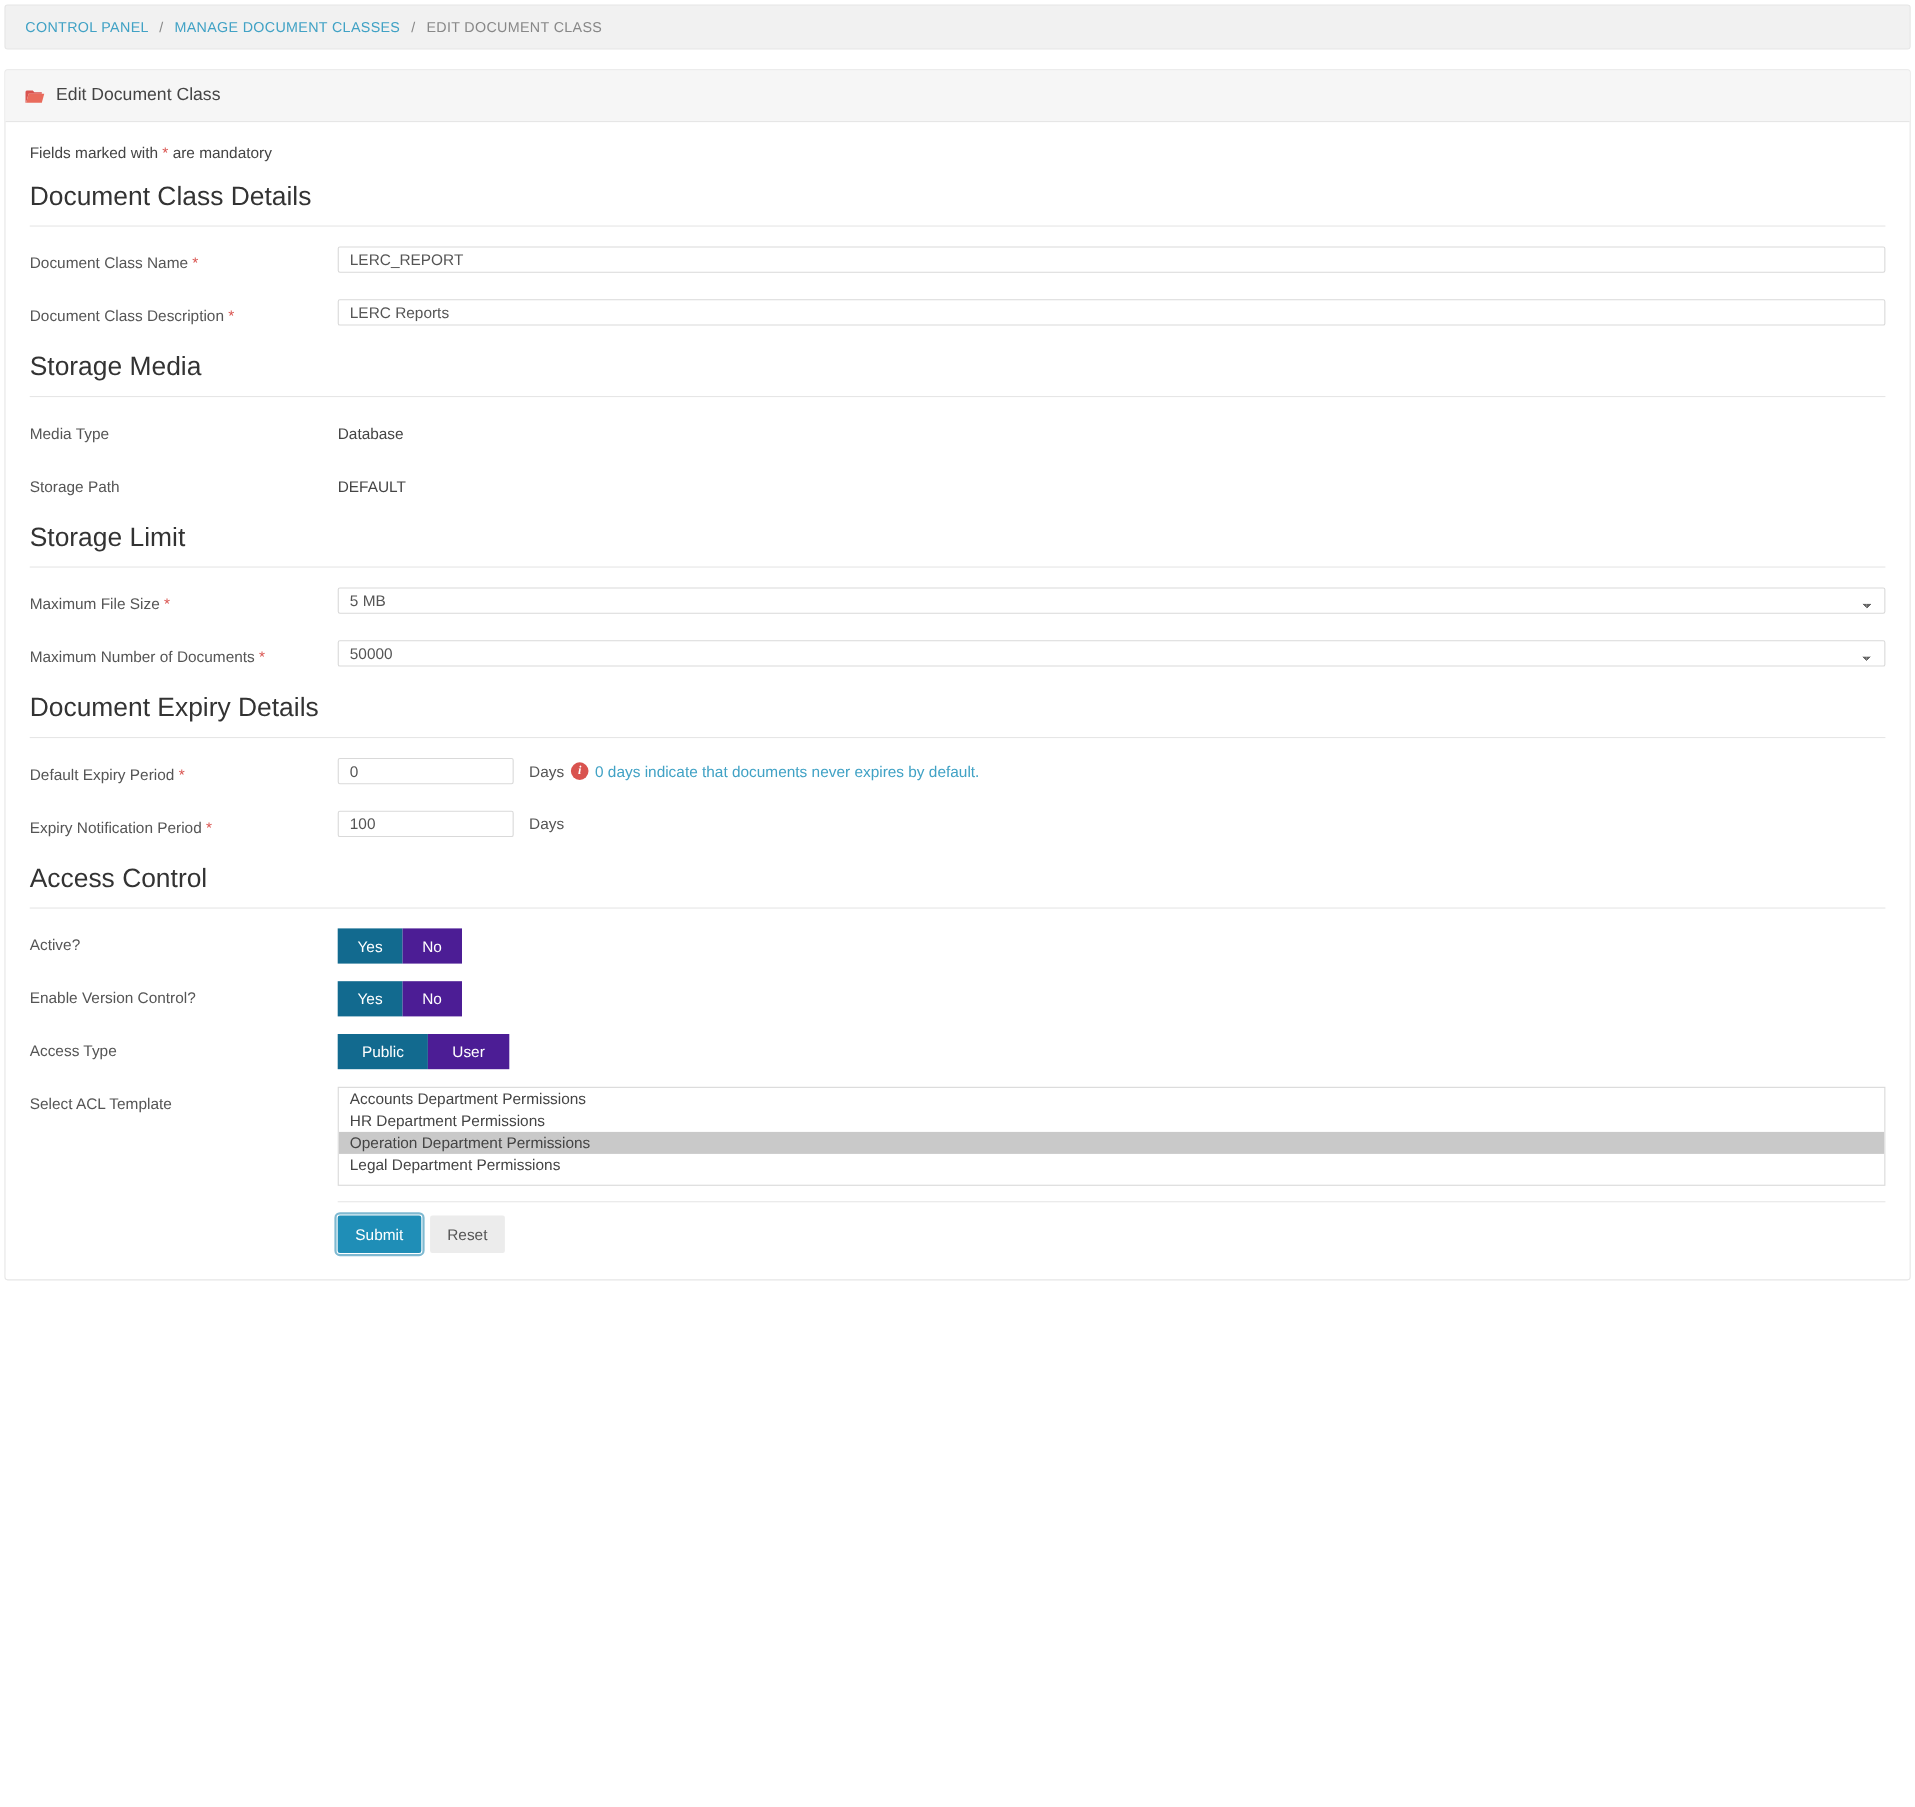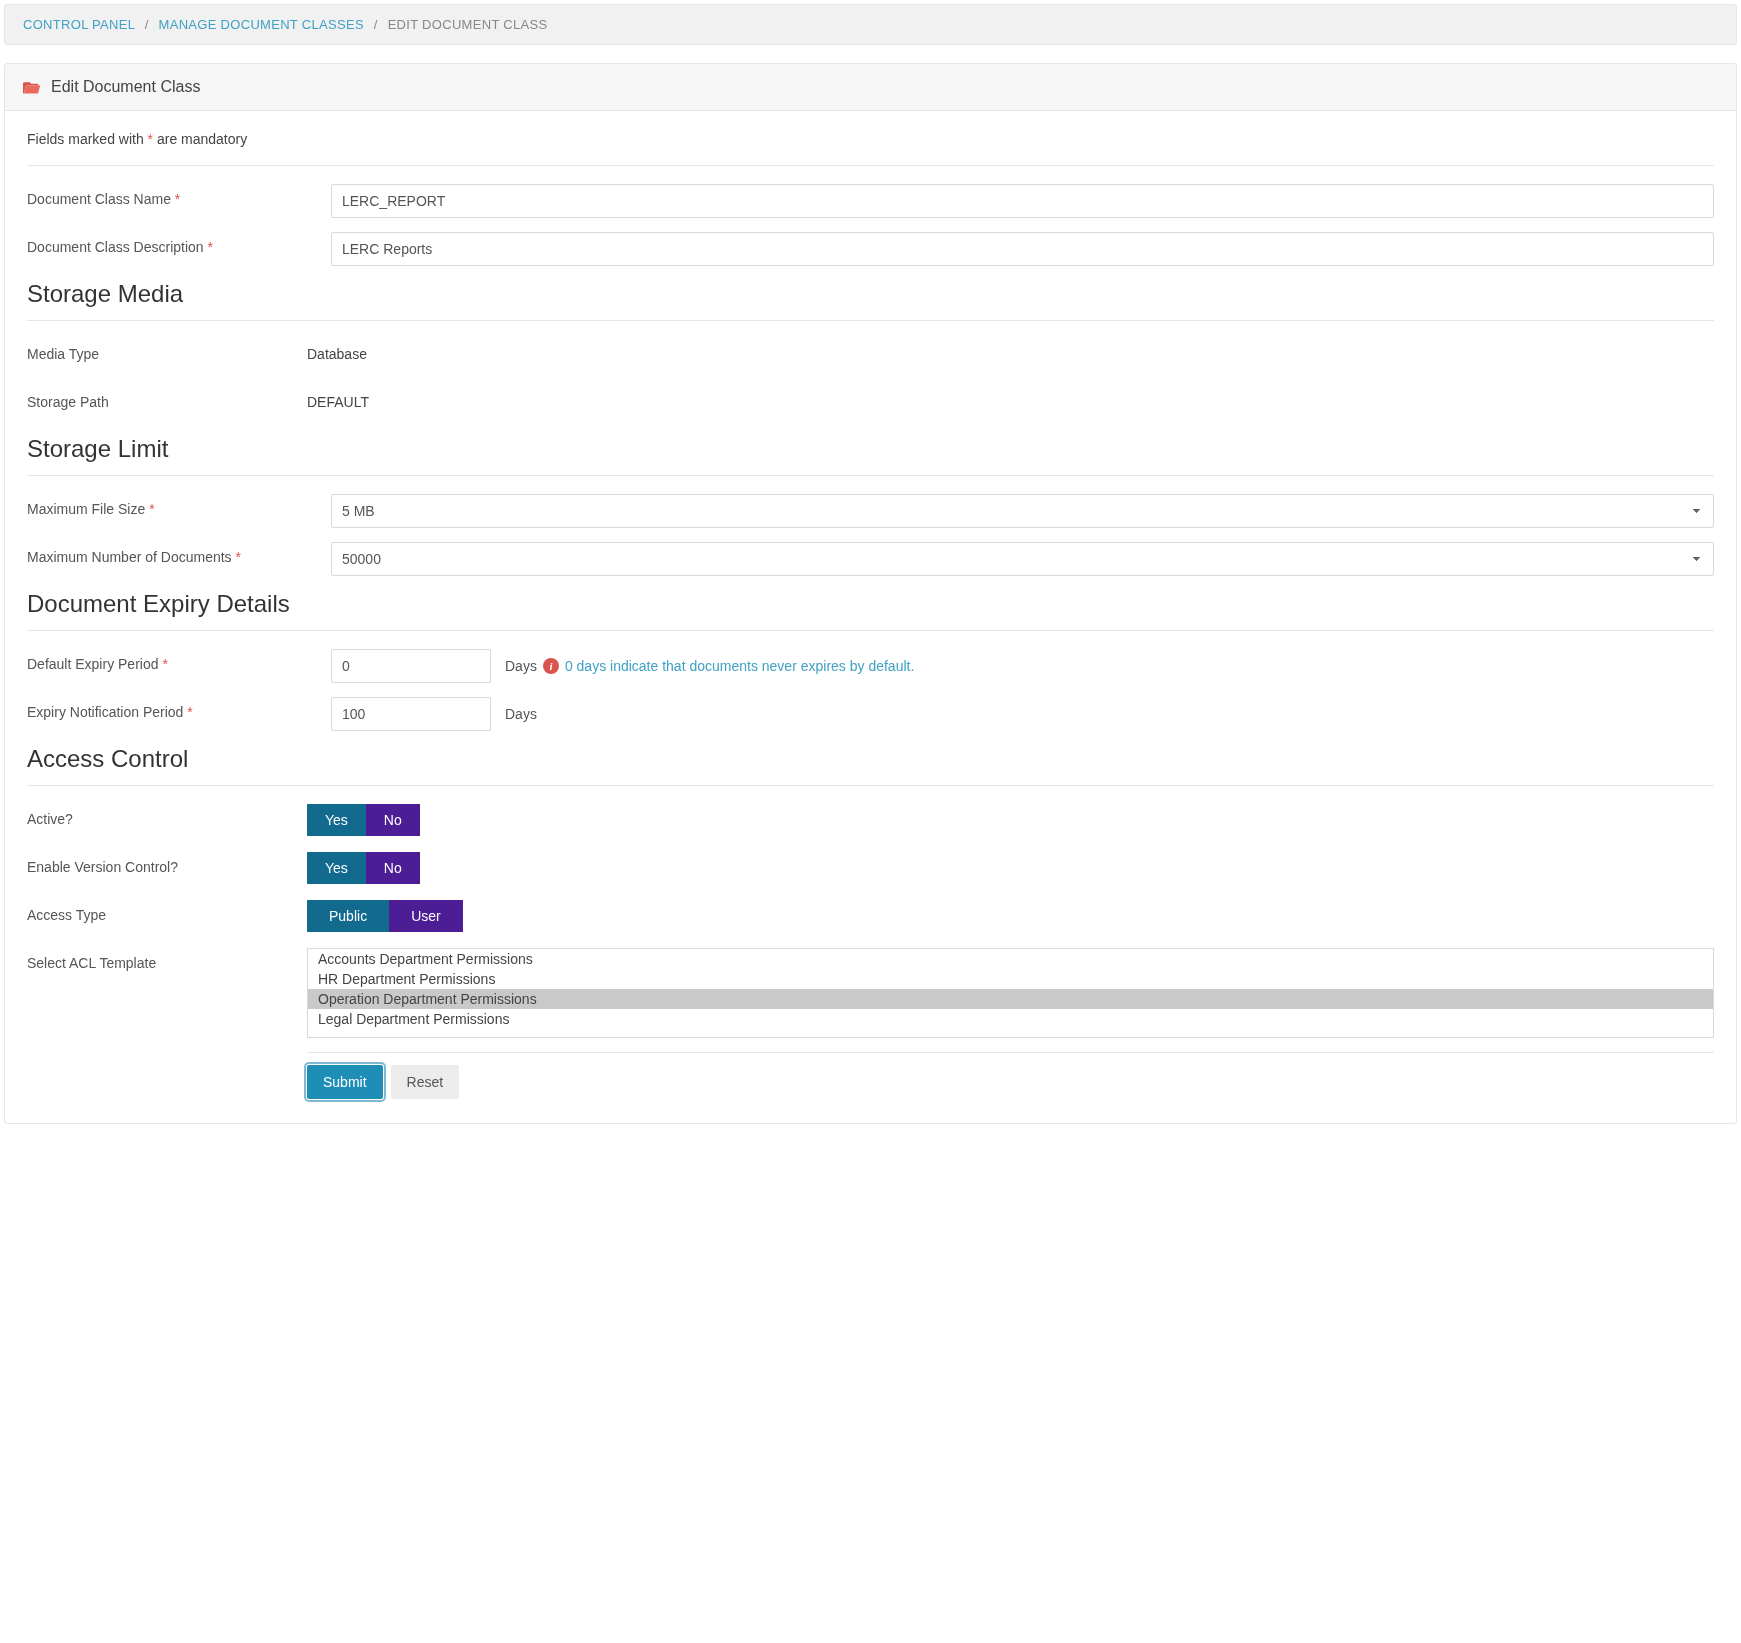--- a/index.html
+++ b/index.html
@@ -76,29 +76,28 @@
     flex: 1 1 auto;
     display: flex;
     align-items: center;
     gap: 14px;
     flex-wrap: wrap;
   }
   .form-row .ctl .static { color: #444; padding-top: 7px; }
 
   input[type=text], select {
     width: 100%;
-    height: 34px;
+    height: 24px;
     border: 1px solid #d9d9d9;
     border-radius: 2px;
     padding: 0 10px;
     font-size: 14px;
     color: #555;
     background: #fff;
     font-family: inherit;
-    margin-left: 24px;
   }
   input.small { width: 160px; }
   select {
     appearance: none;
     background-image: linear-gradient(45deg, transparent 50%, #666 50%),
                       linear-gradient(135deg, #666 50%, transparent 50%);
     background-position: calc(100% - 16px) 14px, calc(100% - 12px) 14px;
     background-size: 4px 4px, 4px 4px;
     background-repeat: no-repeat;
   }
@@ -165,20 +164,21 @@
     </span>
     <span>Edit Document Class</span>
   </div>
 
   <div class="panel-body">
 
     <p class="mandatory-note">
       <span>Fields marked with </span><span class="req">*</span><span> are mandatory</span>
     </p>
 
+    <h2 class="section">Document Class Details</h2>
     <hr class="rule">
 
     <div class="form-row">
       <div class="lab">
         <span>Document Class Name</span> <span class="req">*</span>
       </div>
       <div class="ctl">
         <input type="text" value="LERC_REPORT" style="">
       </div>
     </div>

